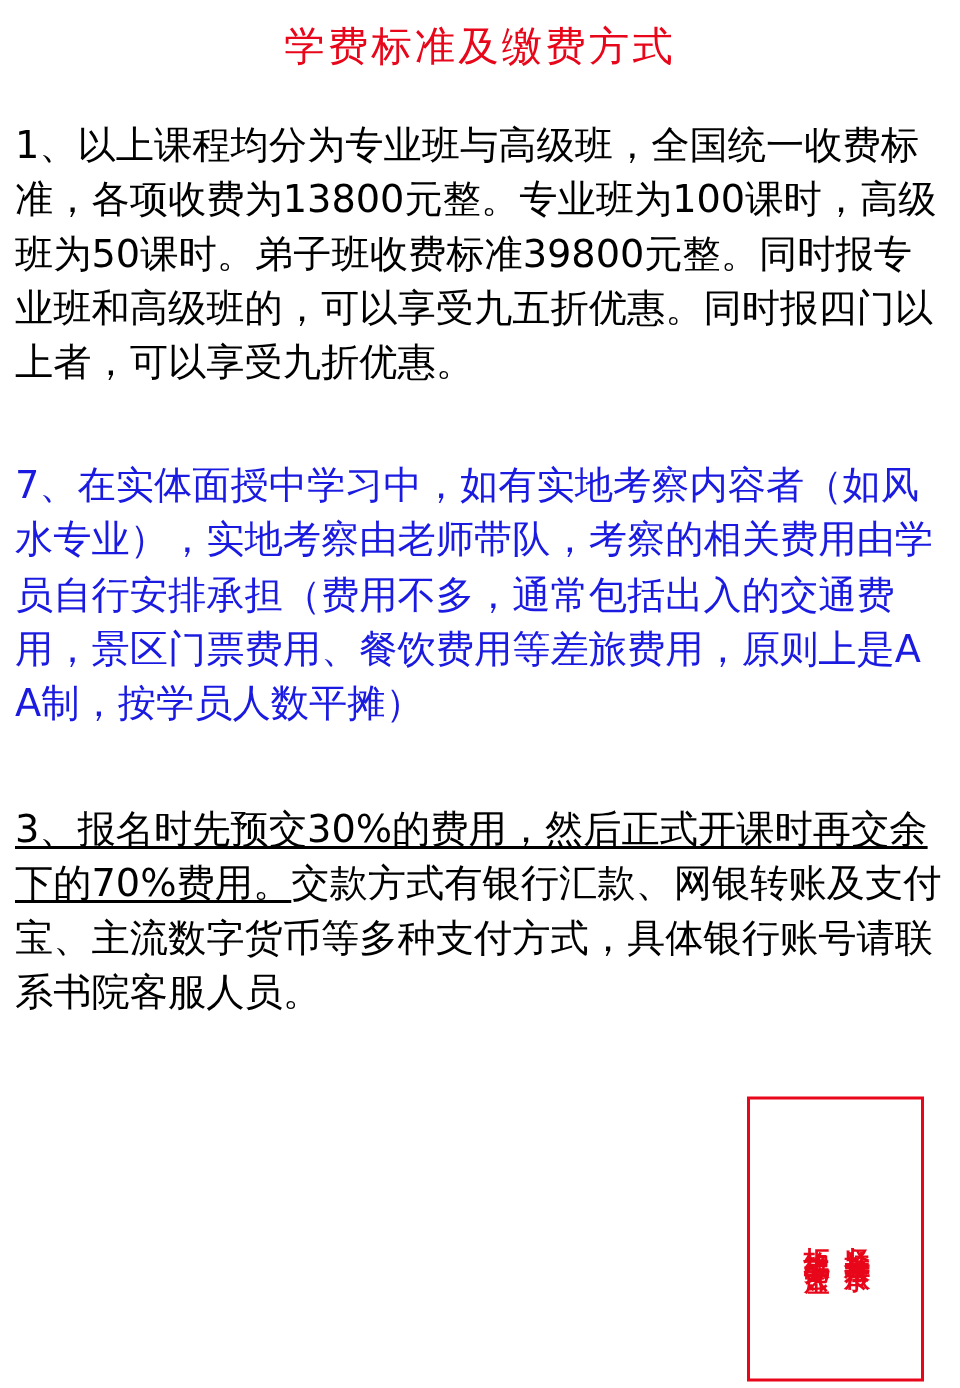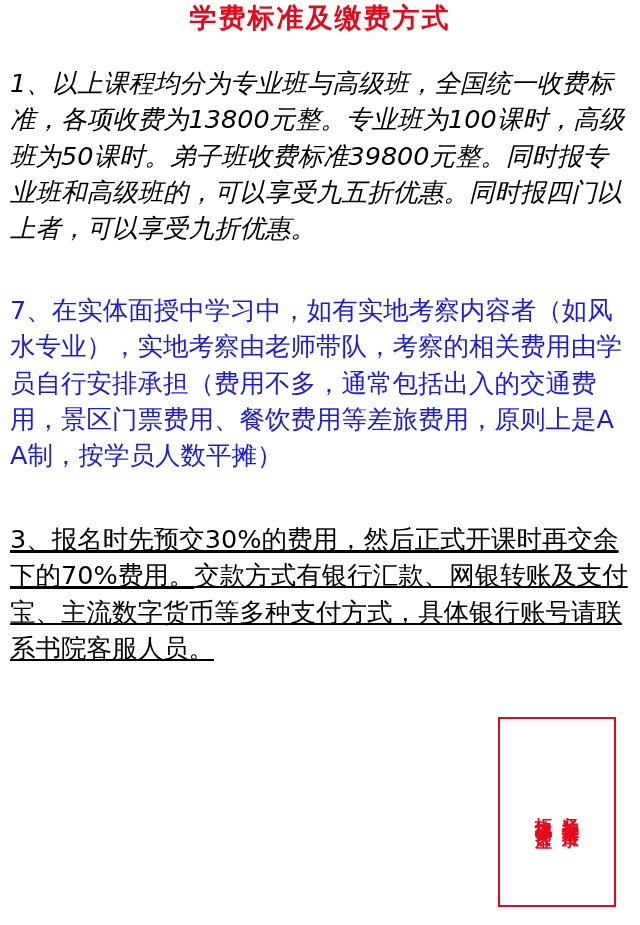--- a/index.html
+++ b/index.html
@@ -18,47 +18,46 @@
   .page {
     width: 640px;
     height: 925px;
     position: relative;
     box-sizing: border-box;
     padding: 0 10px;
   }
   .title {
     text-align: center;
     color: #e8071a;
-    font-weight: bold;
+    font-weight: normal;
     font-size: 27px;
     letter-spacing: 2px;
+    margin-top: 14px;
     margin-bottom: 2px;
     line-height: 1.3;
   }
   .para {
     font-size: 25.5px;
     line-height: 1.42;
     letter-spacing: 0px;
     text-align: left;
     margin: 0;
     word-break: break-all;
   }
   .p1 {
     color: #000000;
     margin-top: 30px;
-    font-style: italic;
   }
   .p2 {
     color: #1a1ae0;
     margin-top: 46px;
   }
   .p3 {
     color: #000000;
     margin-top: 48px;
-    text-decoration: underline;
   }
   .underline {
     text-decoration: underline;
     text-underline-offset: 3px;
   }
   .stamp {
     position: absolute;
     right: 24px;
     bottom: 18px;
     width: 118px;

